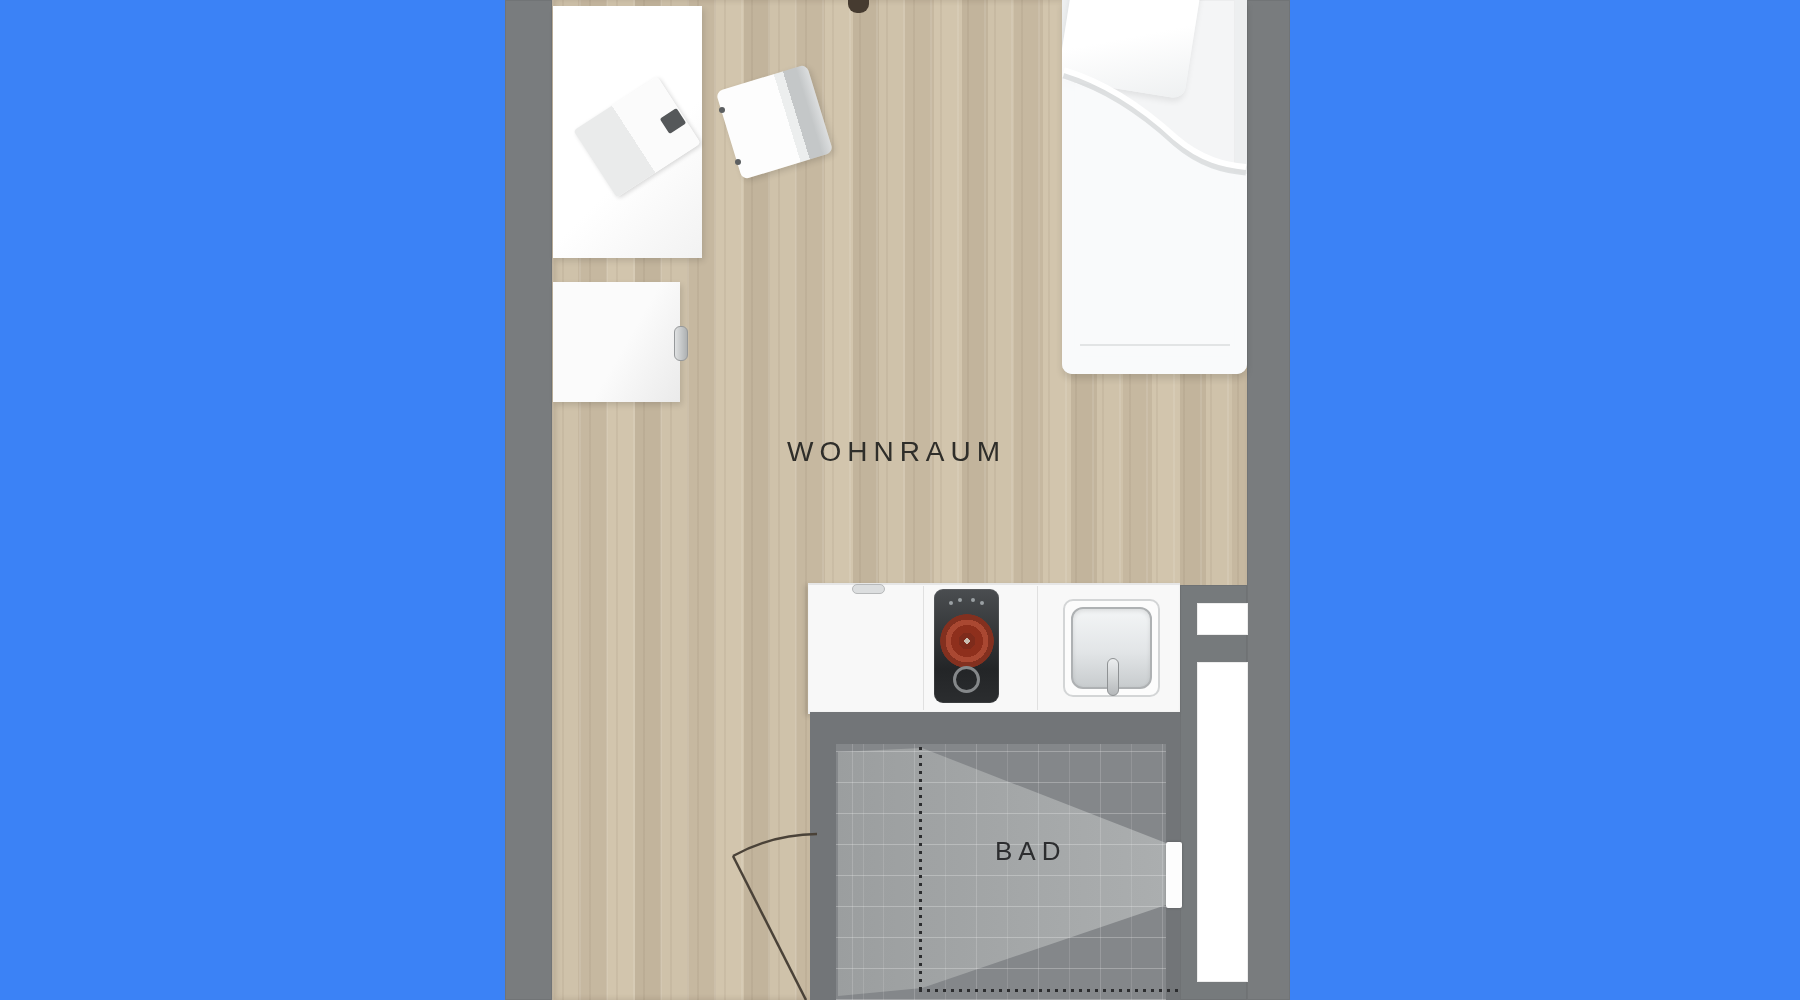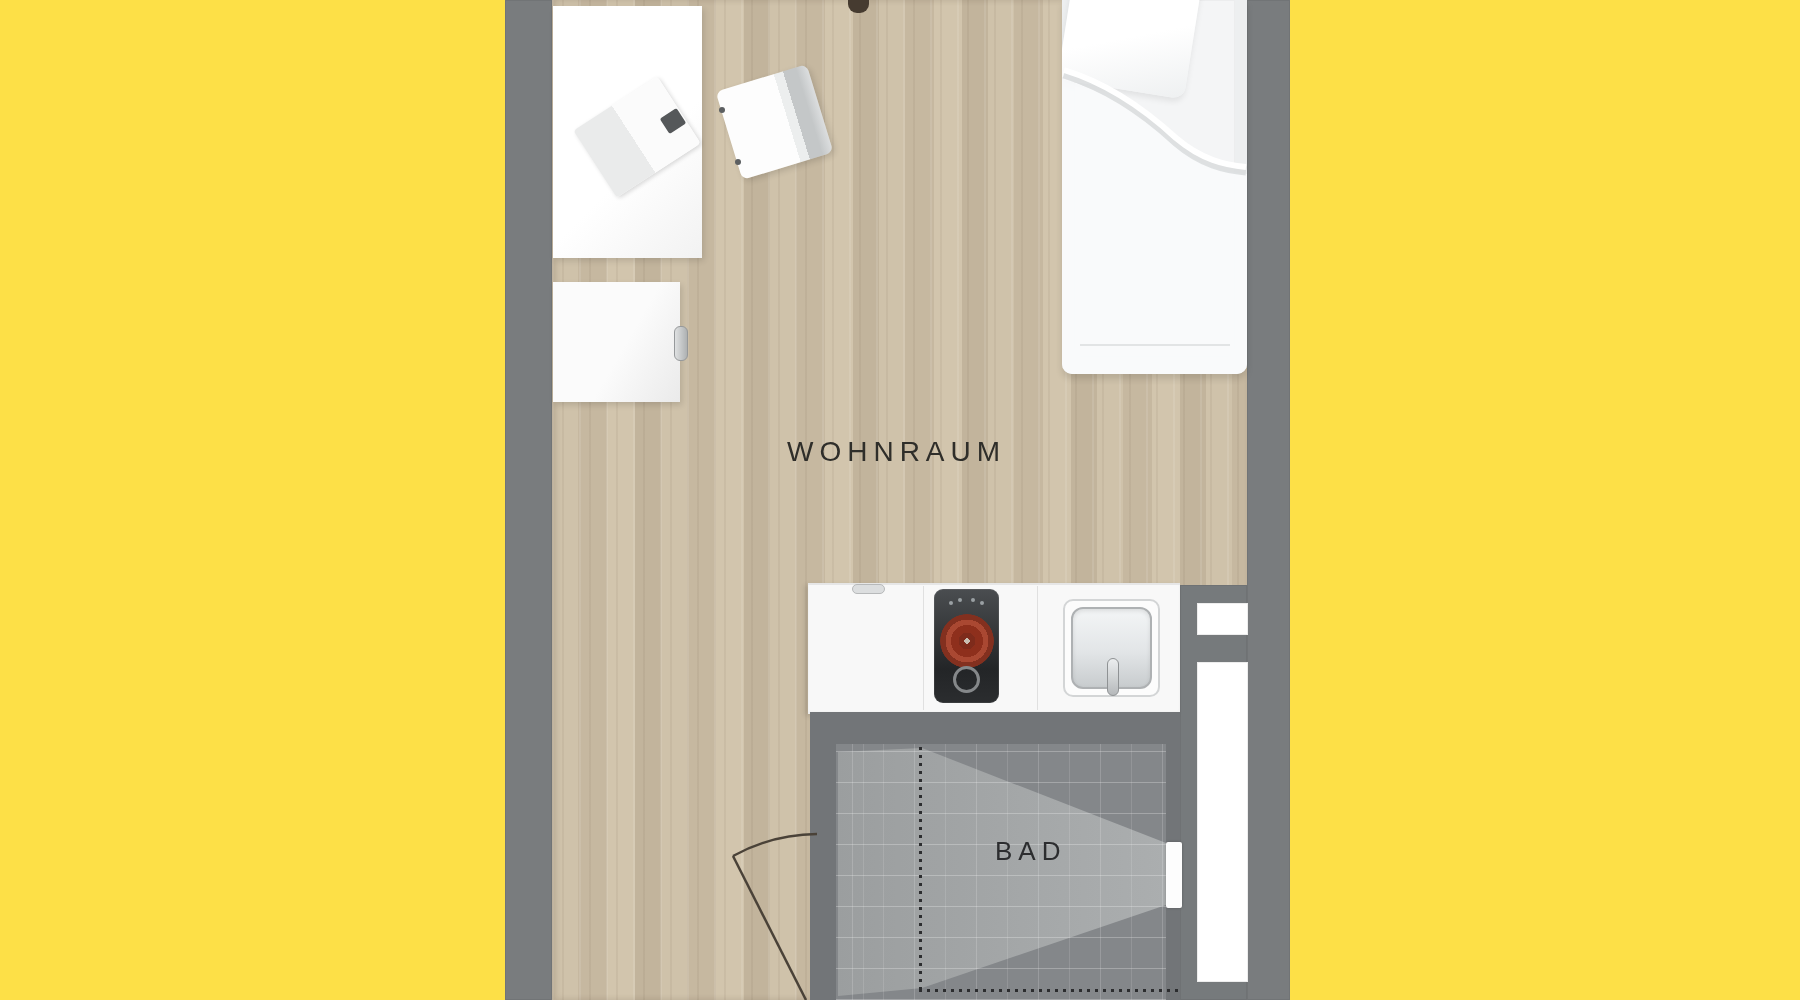--- a/index.html
+++ b/index.html
@@ -1,16 +1,16 @@
 <!DOCTYPE html>
 <html><head>
 <meta charset="utf-8">
 <style>
   html,body{margin:0;padding:0;background:#ffffff;}
-  #canvas{position:relative;width:1800px;height:1000px;background:#fde047;overflow:hidden;
+  #canvas{position:relative;width:1800px;height:1000px;background:#3b82f6;overflow:hidden;
           font-family:"Liberation Sans","DejaVu Sans",sans-serif;}
   .abs{position:absolute;}
 
   
   #wood{left:552px;top:0;width:695px;height:1000px;
     background-color:#cbbda4;
     background-image:
       repeating-linear-gradient(90deg, rgba(255,255,255,.10) 0 2px, rgba(255,255,255,0) 2px 10px, rgba(94,74,55,.07) 10px 12px, rgba(0,0,0,0) 12px 27px),
       repeating-linear-gradient(90deg, #cfc2aa 0 26px, #c6b8a0 26px 55px, #d2c5ad 55px 83px, #c2b49c 83px 109px);
     box-shadow:inset 3px 0 6px rgba(60,45,25,.18);}

